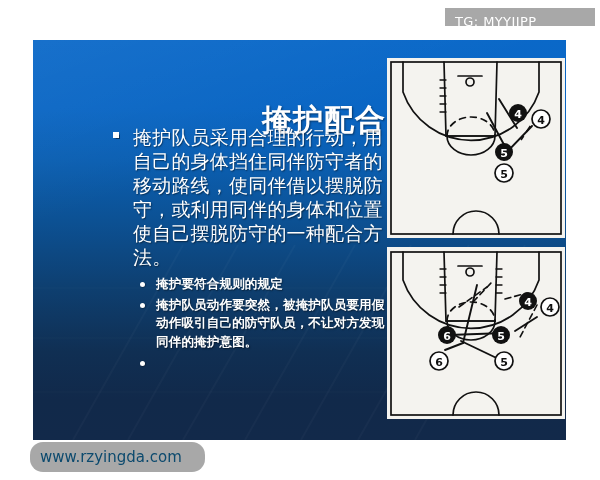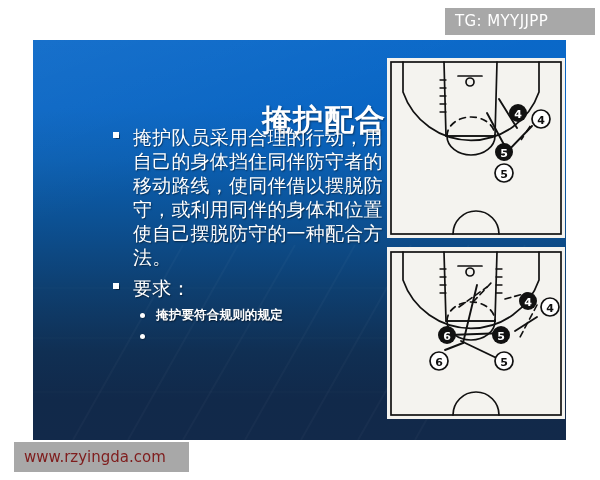--- a/index.html
+++ b/index.html
@@ -14,24 +14,24 @@
     font-family: "DejaVu Sans", "Liberation Sans", sans-serif;
     position: relative;
   }
 
   
   #tg-banner {
     position: absolute;
     top: 8px;
     left: 445px;
     width: 150px;
-    height: 27px;
+    height: 18px;
     background: #a8a8a8;
     color: #ffffff;
-    font-size: 15px;
+    font-size: 13px;
     line-height: 27px;
     text-align: left;
     padding-left: 10px;
     box-sizing: border-box;
     letter-spacing: 0.4px;
     z-index: 40;
   }
 
   
   #slide {
@@ -144,31 +144,32 @@
     background: #f4f3ef;
     overflow: hidden;
   }
   #diagram-top    { top: 18px;  height: 180px; }
   #diagram-bottom { top: 207px; height: 172px; }
   .diagram svg { display: block; width: 100%; height: 100%; }
 
   
   #watermark {
     position: absolute;
-    left: 14px;
+    left: 30px;
     top: 442px;
     width: 175px;
     height: 30px;
     background: #a8a8a8;
-    color: #7f1d1d;
+    color: #0c4a6e;
     font-size: 15px;
     line-height: 30px;
     padding-left: 10px;
     box-sizing: border-box;
     z-index: 40;
+    border-radius: 13px;
   }
 </style>
 </head>
 <body>
 
 <div id="tg-banner">TG: MYYJJPP</div>
 
 <div id="slide">
 
   <svg id="streaks" viewBox="0 0 533 400" preserveAspectRatio="none">
@@ -190,29 +191,29 @@
 
   <div id="title">掩护配合</div>
 
   <div id="content">
 
     <div class="lvl1">
       <span class="bullet-sq"></span>
       <span>掩护队员采用合理的行动，用自己的身体挡住同伴防守者的移动路线，使同伴借以摆脱防守，或利用同伴的身体和位置使自己摆脱防守的一种配合方法。</span>
     </div>
 
-    <div class="lvl1">
-      <span class="bullet-sq"></span>
-      <span>要求：</span>
-    </div>
 
     <div class="sublist">
       <div class="lvl2">
         <span class="bullet-dot"></span>
         <span>掩护要符合规则的规定</span>
+      </div>
+      <div class="lvl2">
+        <span class="bullet-dot"></span>
+        <span>掩护队员动作要突然，被掩护队员要用假动作吸引自己的防守队员，不让对方发现同伴的掩护意图。</span>
       </div>
       <div class="lvl2">
         <span class="bullet-dot"></span>
       </div>
     </div>
 
   </div>
 
   <div class="diagram" id="diagram-top">
     <svg viewBox="0 0 178 180">

